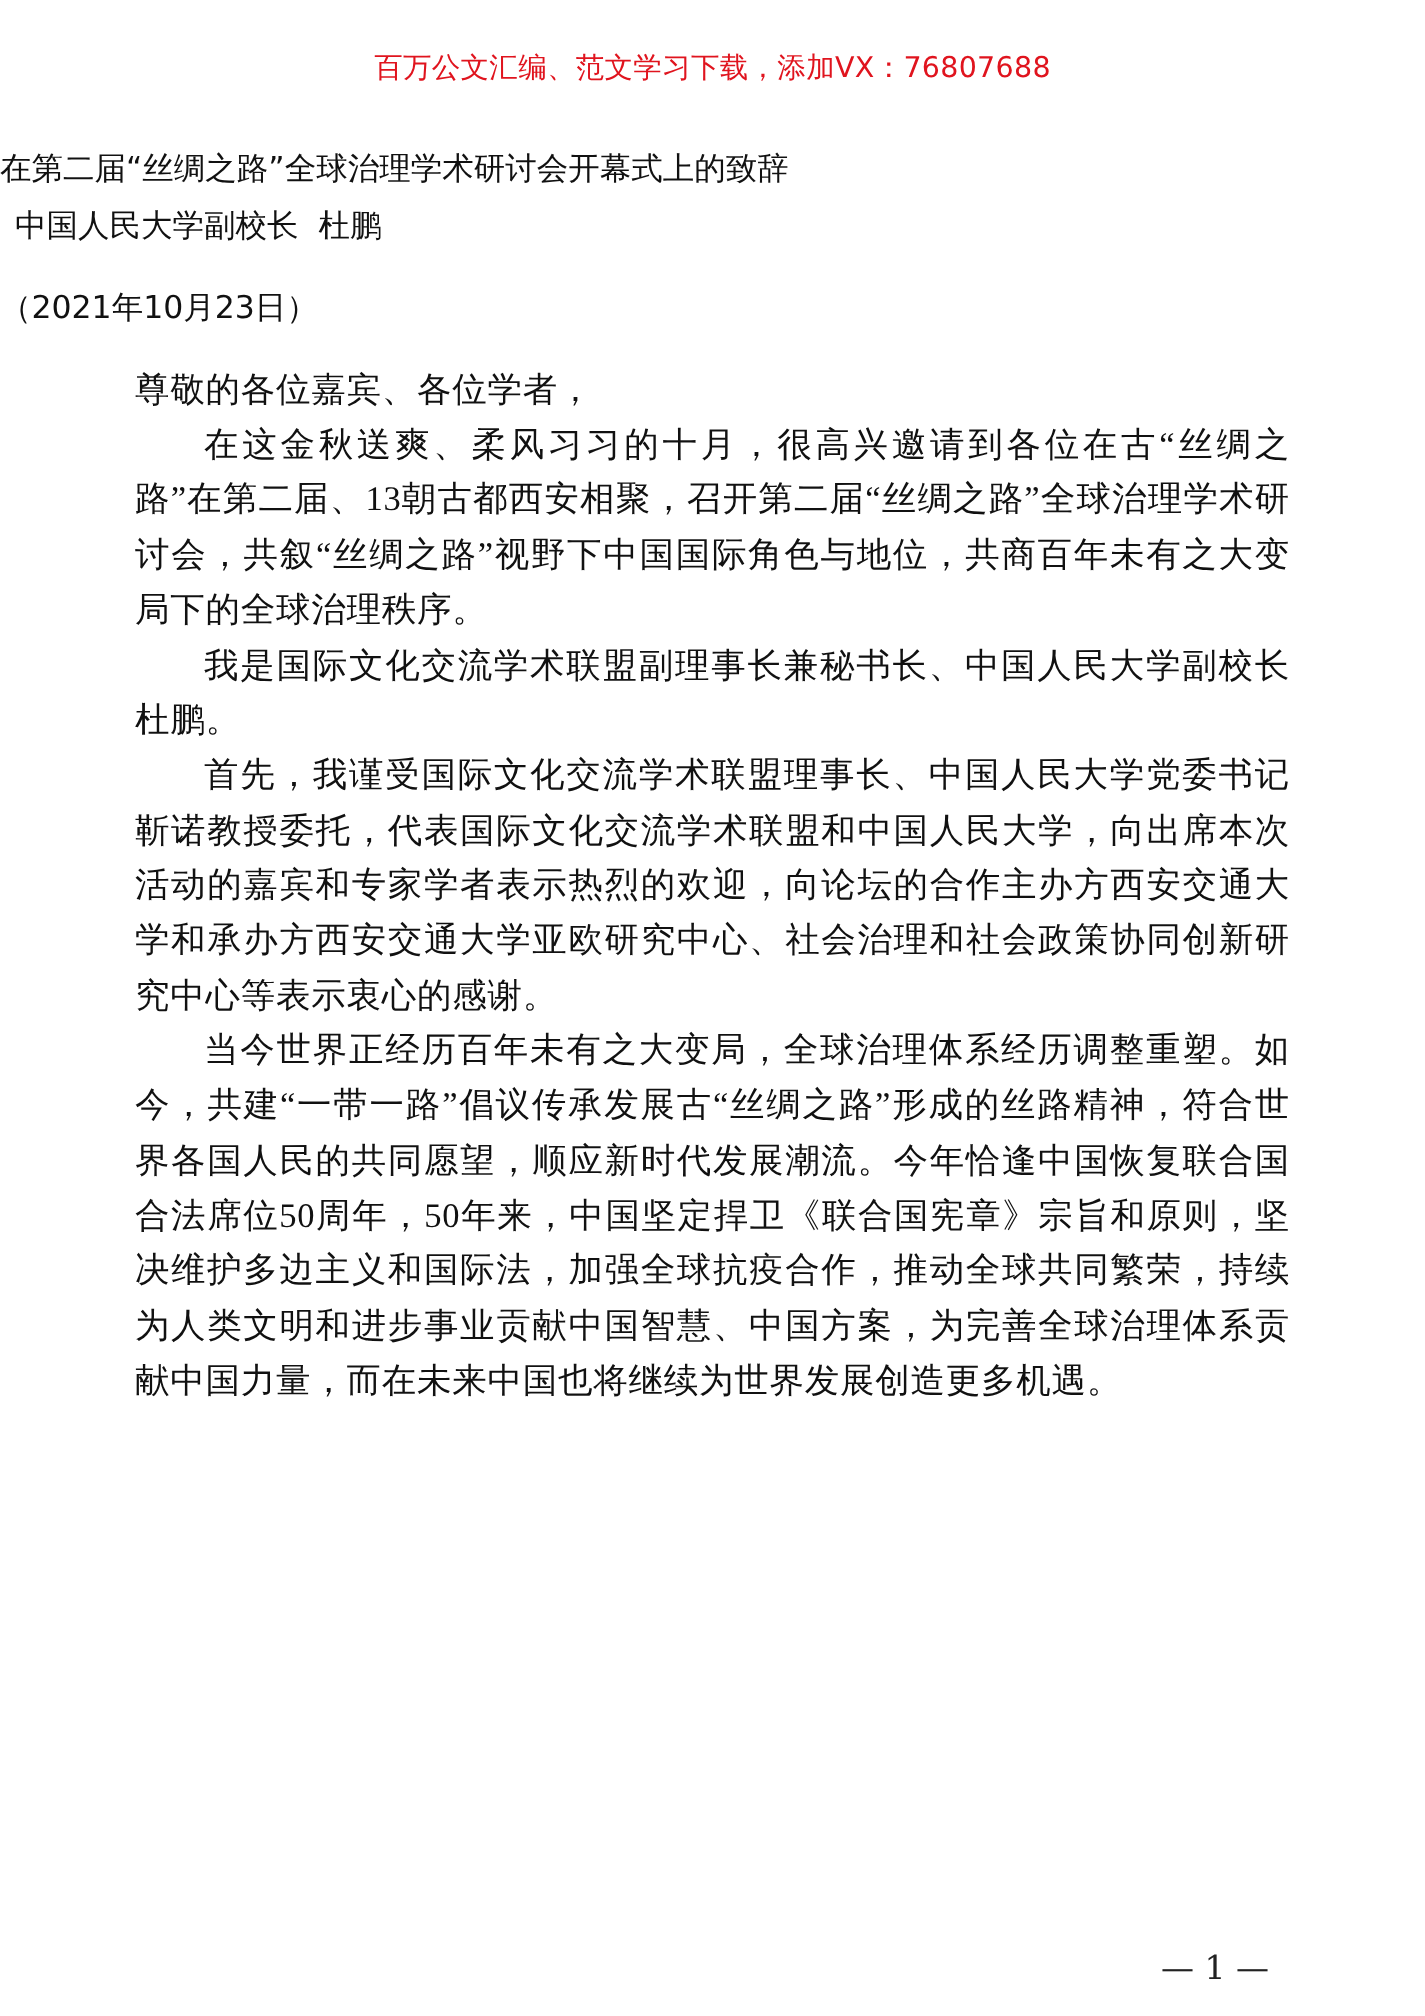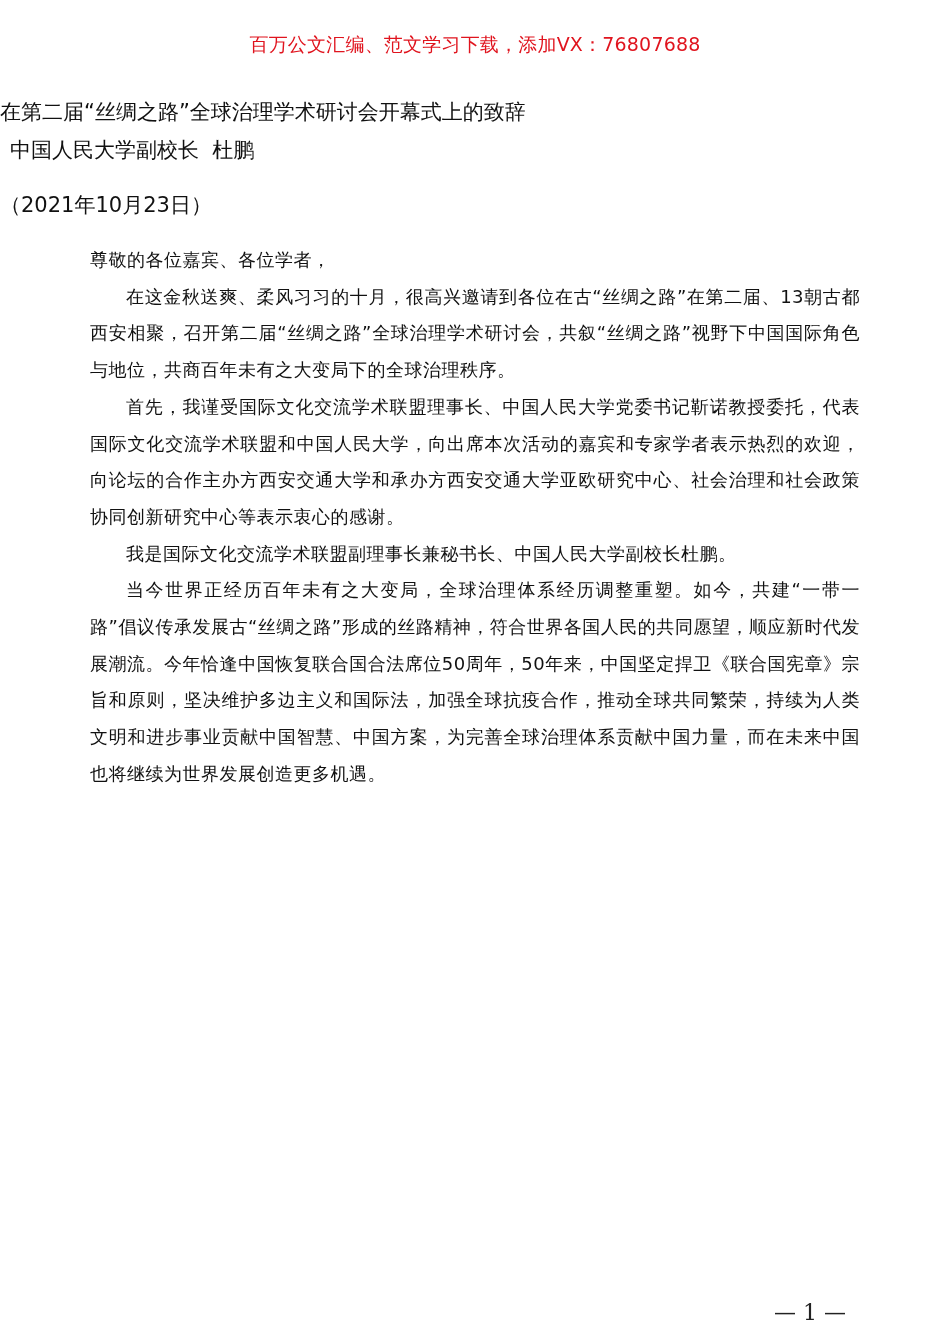--- a/index.html
+++ b/index.html
@@ -6,37 +6,37 @@
   body { width: 950px; height: 1344px; position: relative; overflow: hidden;
          font-family: "DejaVu Sans", "Liberation Sans", sans-serif; color: #111111; }
   .banner { position: absolute; top: 32px; left: 0; width: 950px; text-align: center;
             font-size: 19px; color: #e0141e; letter-spacing: 0.2px; }
   .heading { position: absolute; left: 0; width: 950px; text-align: left;
              font-size: 21px; color: #111; }
   .h1 { top: 98px; }
   .h2 { top: 136px; margin-left: 10px; }
   .h3 { top: 168px; margin-top: 23px; }
   .body-text { position: absolute; top: 242px; left: 90px; width: 770px;
-               font-size: 18px; line-height: 36.7px; letter-spacing: 0.5px;
-               text-align: justify; }
+               font-size: 23px; line-height: 36.7px; letter-spacing: 0.5px;
+               text-align: justify; font-family: Liberation Serif, serif; }
   .body-text p { margin: 0; text-indent: 2em; }
   .body-text p.salutation { text-indent: 0; }
   .page-num { position: absolute; top: 1300px; left: 760px; width: 100px; text-align: center;
               font-family: "DejaVu Serif", "Liberation Serif", serif; font-size: 22px; color: #222; }
 </style>
 </head>
 <body>
 
 <div class="banner">百万公文汇编、范文学习下载，添加VX：76807688</div>
 
 <div class="heading h1">在第二届“丝绸之路”全球治理学术研讨会开幕式上的致辞</div>
 <div class="heading h2" style="white-space: pre;">中国人民大学副校长  杜鹏</div>
 <div class="heading h3">（2021年10月23日）</div>
 
 <div class="body-text">
   <p class="salutation">尊敬的各位嘉宾、各位学者，</p>
   <p>在这金秋送爽、柔风习习的十月，很高兴邀请到各位在古“丝绸之路”在第二届、13朝古都西安相聚，召开第二届“丝绸之路”全球治理学术研讨会，共叙“丝绸之路”视野下中国国际角色与地位，共商百年未有之大变局下的全球治理秩序。</p>
+  <p>我是国际文化交流学术联盟副理事长兼秘书长、中国人民大学副校长杜鹏。</p>
   <p>首先，我谨受国际文化交流学术联盟理事长、中国人民大学党委书记靳诺教授委托，代表国际文化交流学术联盟和中国人民大学，向出席本次活动的嘉宾和专家学者表示热烈的欢迎，向论坛的合作主办方西安交通大学和承办方西安交通大学亚欧研究中心、社会治理和社会政策协同创新研究中心等表示衷心的感谢。</p>
-  <p>我是国际文化交流学术联盟副理事长兼秘书长、中国人民大学副校长杜鹏。</p>
   <p>当今世界正经历百年未有之大变局，全球治理体系经历调整重塑。如今，共建“一带一路”倡议传承发展古“丝绸之路”形成的丝路精神，符合世界各国人民的共同愿望，顺应新时代发展潮流。今年恰逢中国恢复联合国合法席位50周年，50年来，中国坚定捍卫《联合国宪章》宗旨和原则，坚决维护多边主义和国际法，加强全球抗疫合作，推动全球共同繁荣，持续为人类文明和进步事业贡献中国智慧、中国方案，为完善全球治理体系贡献中国力量，而在未来中国也将继续为世界发展创造更多机遇。</p>
 </div>
 
 <div class="page-num">— 1 —</div>
 
 </body></html>

